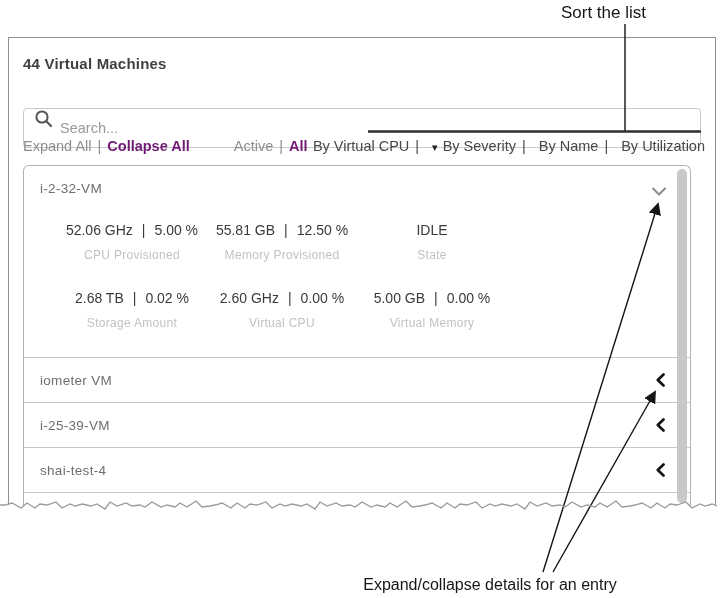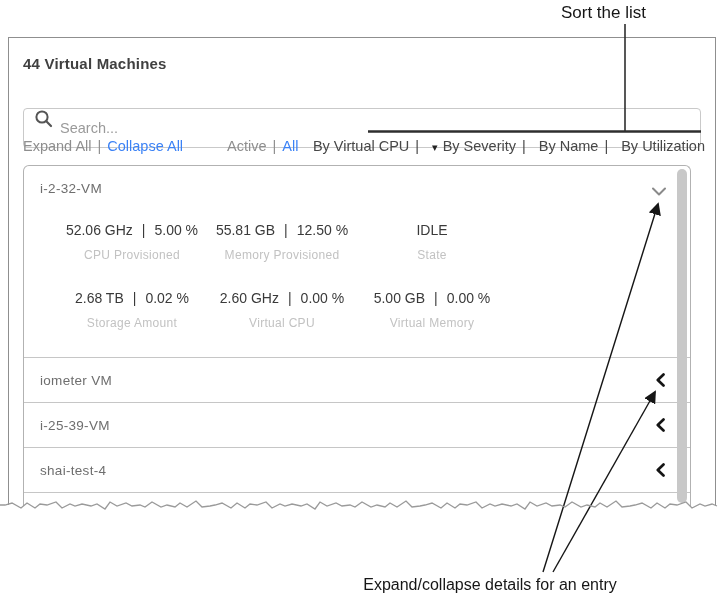--- a/index.html
+++ b/index.html
@@ -29,21 +29,21 @@
   }
   .search-box input::placeholder { color:#9a9a9a; }
 
   .links-row {
     position:absolute; left:14px; right:10px; top:100px; height:18px;
     display:flex; align-items:baseline; font-size:14.5px; white-space:nowrap;
   }
   .grp { display:flex; align-items:baseline; }
   .grp2 { margin-left:44px; }
   .gray-link { color:#8e8e8e; cursor:pointer; }
-  .bold-link { color:#3b82f6; font-weight:normal; cursor:pointer; }
+  .bold-link { color:#701a75; font-weight:bold; cursor:pointer; }
   .lsep { color:#8e8e8e; margin:0 6px; }
   .sort-group { margin-left:auto; display:flex; align-items:flex-end; gap:13px; }
   .sort-item { display:flex; align-items:baseline; color:#474747; cursor:pointer; }
   .sort-item .lsep { color:#474747; margin:0 0 0 6px; }
   .caret { font-size:11px; color:#222; margin-right:5px; }
 
   .vm-list {
     position:absolute; left:14px; top:127px; width:668px; height:341px;
     border:1.5px solid #b2b2b2; border-bottom:none; border-radius:6px 6px 0 0; background:#fff;
   }

